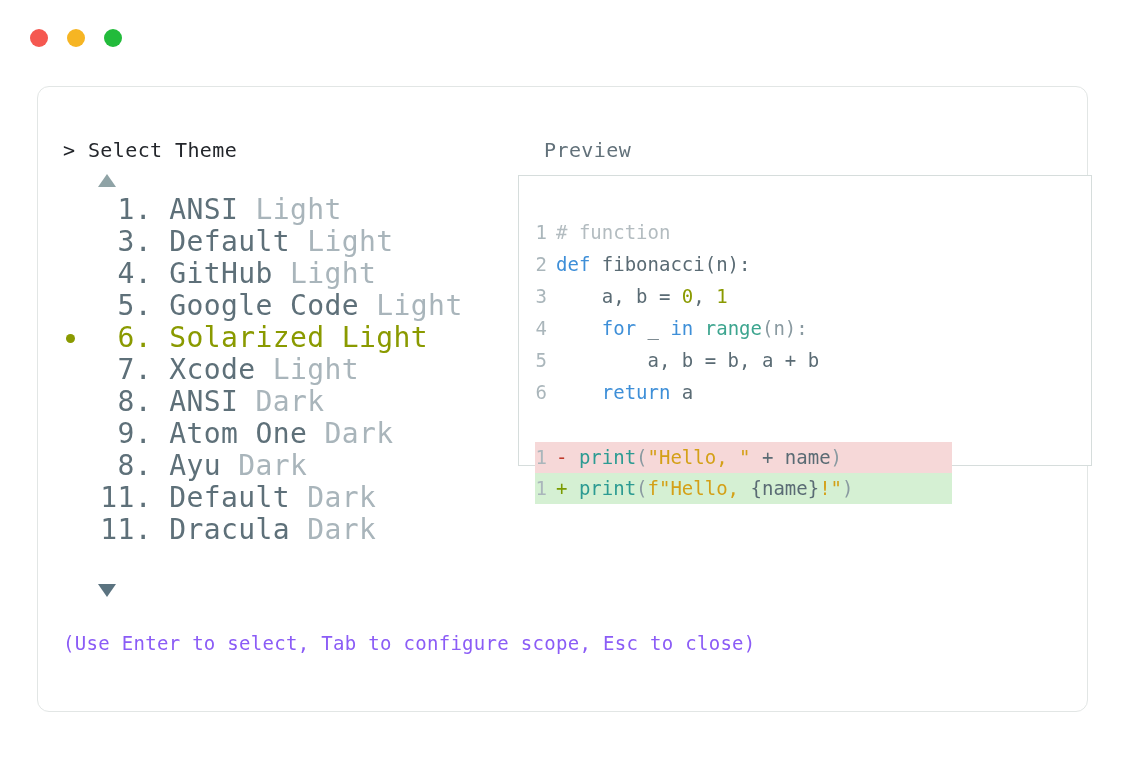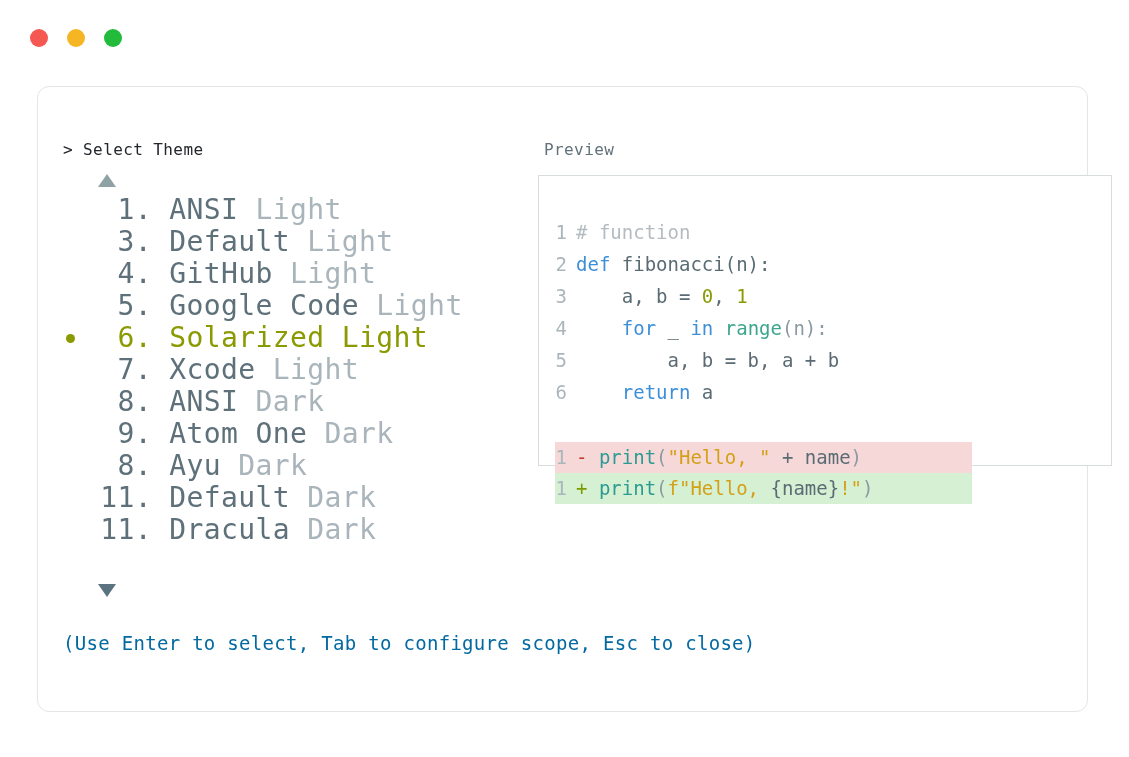--- a/index.html
+++ b/index.html
@@ -41,21 +41,21 @@
     top: 86px;
     width: 1051px;
     height: 626px;
     box-sizing: border-box;
     background: #ffffff;
     border: 1px solid #e2e6e5;
     border-radius: 12px;
   }
 
   .panel-title {
-    font-size: 16px;
+    font-size: 20px;
     line-height: 28px;
     letter-spacing: 0.4px;
     color: #23262b;
     white-space: pre;
     margin: 0;
   }
   .panel-title.dim {
     color: #62717a;
     margin-left: 8px;
   }
@@ -123,21 +123,21 @@
 
   .theme-row.selected .row-idx,
   .theme-row.selected .row-name,
   .theme-row.selected .row-kind {
     color: #8a9a00;
   }
 
   
   .preview-box {
     position: absolute;
-    left: 500px;
+    left: 480px;
     top: 88px;
     width: 574px;
     height: 291px;
     box-sizing: border-box;
     background: #ffffff;
     border: 1px solid #d6dddc;
   }
 
   .code {
     position: absolute;
@@ -187,21 +187,21 @@
   .d-marker-del { color: #c0392b; }
   .d-marker-add { color: #7a9a00; }
 
   
   .hint {
     position: absolute;
     left: 25px;
     top: 545px;
     font-size: 19px;
     letter-spacing: 0.3px;
-    color: #0369a1;
+    color: #8b5cf6;
     white-space: pre;
   }
 </style>
 </head>
 <body>
 
 <div class="titlebar">
   <span class="dot dot-red"></span>
   <span class="dot dot-yellow"></span>
   <span class="dot dot-green"></span>

